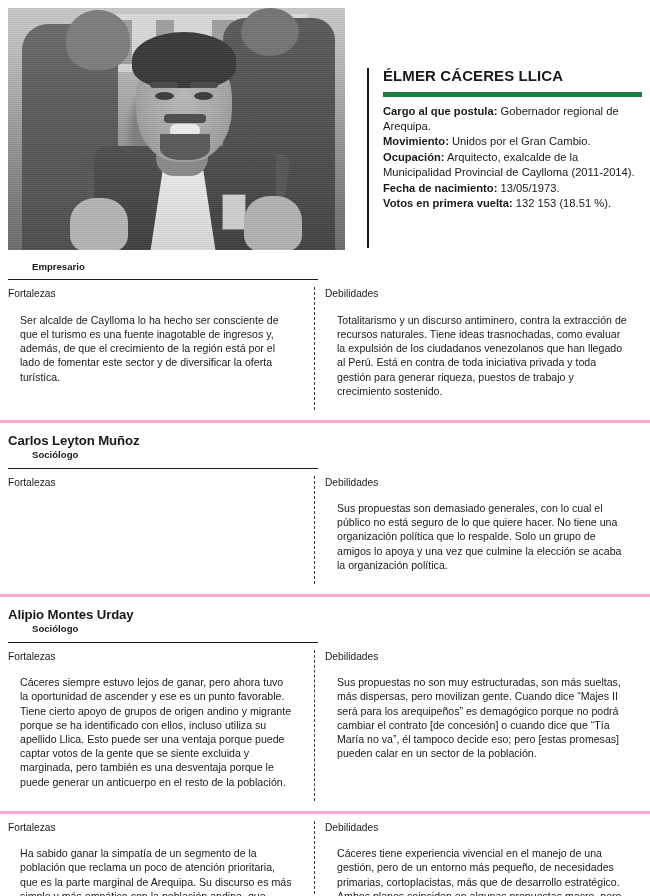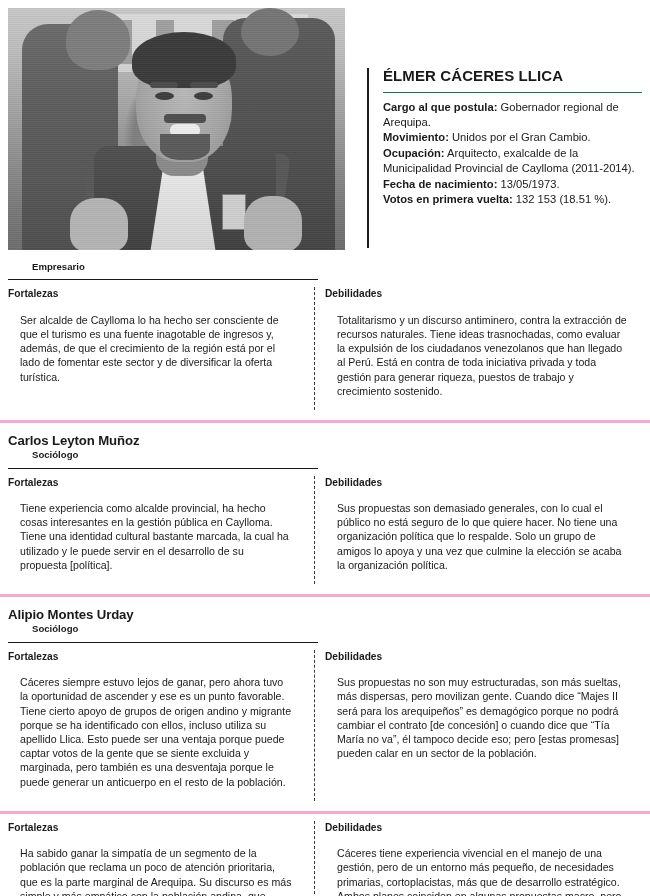--- a/index.html
+++ b/index.html
@@ -137,21 +137,21 @@
     margin-bottom: 2px;
     box-sizing: border-box;
     align-self: stretch;
   }
   .cand-name {
     font-size: 15px;
     font-weight: bold;
     letter-spacing: 0.1px;
     line-height: 1.1;
     padding-bottom: 7px;
-    border-bottom: 1px solid #15803d;
+    border-bottom: 5px solid #15803d;
     margin-bottom: 7px;
   }
   .fact {
     font-size: 11.2px;
     line-height: 1.38;
     margin: 0;
   }
   .fact b { font-weight: bold; }
 
   
@@ -204,21 +204,21 @@
     border-left: 1px dashed #3a3a3a;
     margin-right: 9px;
   }
   .col-right {
     flex: 1 1 auto;
     box-sizing: border-box;
     padding-right: 2px;
   }
   .col-label {
     font-size: 10.2px;
-    font-weight: bold;
+    font-weight: normal;
     margin-bottom: 0px;
     line-height: 1.3;
   }
   .col p {
     margin: 12px;
     text-align: left;
   }
 </style>
 </head>
 <body>
@@ -289,22 +289,20 @@
 
   <div class="expert">
     <div class="exp-head">
       <div class="exp-name">Carlos Leyton Muñoz</div>
       <div class="exp-role">Sociólogo</div>
       <div class="exp-rule"></div>
     </div>
     <div class="cols">
       <div class="col col-left">
         <div class="col-label">Fortalezas</div>
-        <p>Tiene experiencia como alcalde provincial, ha hecho cosas interesantes en la gestión pública en Caylloma.
-Tiene una identidad cultural bastante marcada, la cual ha utilizado y le puede servir en el desarrollo de su propuesta [política].</p>
       </div>
       <div class="divider"></div>
       <div class="col col-right">
         <div class="col-label">Debilidades</div>
         <p>Sus propuestas son demasiado generales, con lo cual el público no está seguro de lo que quiere hacer.
 No tiene una organización política que lo respalde. Solo un grupo de amigos lo apoya y una vez que culmine la elección se acaba la organización política.</p>
       </div>
     </div>
   </div>
 

